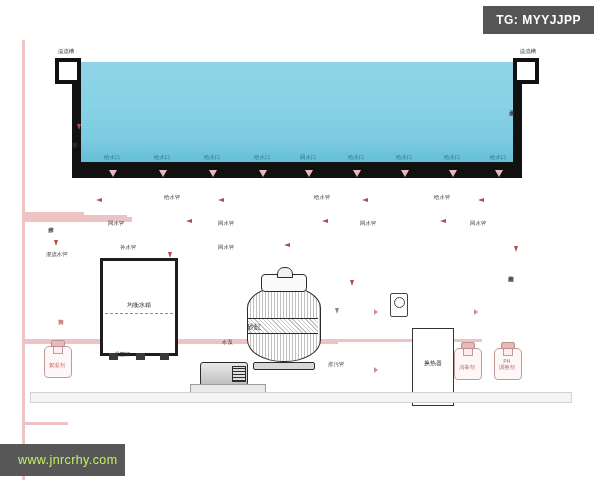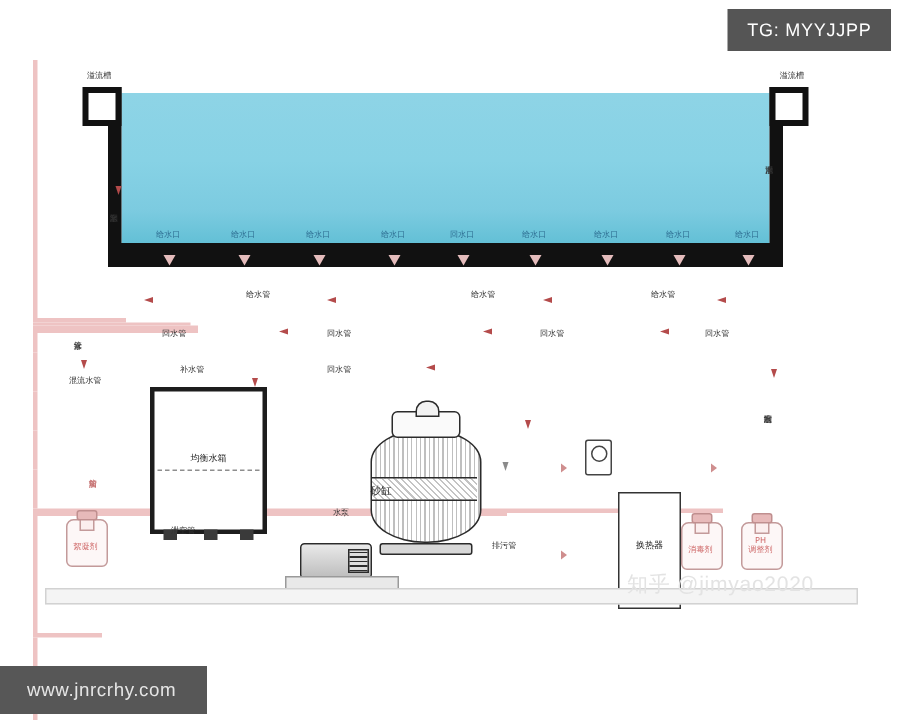--- a/index.html
+++ b/index.html
@@ -8,28 +8,28 @@
     background:#ffffff;
     font-family:"Liberation Sans","DejaVu Sans",sans-serif;
     overflow:hidden;position:relative;
   }
   #stage{position:absolute;left:0;top:0;width:600px;height:480px;}
 
   
   .badge-tg{
     position:absolute;right:6px;top:6px;
     background:#555555;color:#ffffff;
-    font-size:12px;font-weight:normal;letter-spacing:.5px;
+    font-size:12px;font-weight:bold;letter-spacing:.5px;
     padding:7px 13px;
   }
   .badge-site{
     position:absolute;left:0;bottom:4px;
-    background:#575757;color:#e5e5e5;
+    background:#575757;color:#bef264;
     font-size:12.5px;letter-spacing:.4px;
-    padding:9px 20px 9px 18px;
+    padding:9px 7px 9px 18px;
   }
   .zhihu-mark{
     position:absolute;left:418px;top:381px;
     color:#e3e3e3;font-size:14px;letter-spacing:.5px;
     white-space:nowrap;
   }
 
   
   .diagram{position:absolute;left:22px;top:40px;width:556px;height:340px;}
 
@@ -298,16 +298,15 @@
       <div class="b-neck"></div>
       <div class="b-cap"></div>
       <div class="b-text" style="white-space:pre-line;">PH
 调整剂</div>
     </div>
 
     <div class="ground"></div>
   </div>
 
 
-  <div class="zhihu-mark">知乎 @jimyao2020</div>
 
   <div class="badge-site">www.jnrcrhy.com</div>
 </div>
 
 </body></html>

